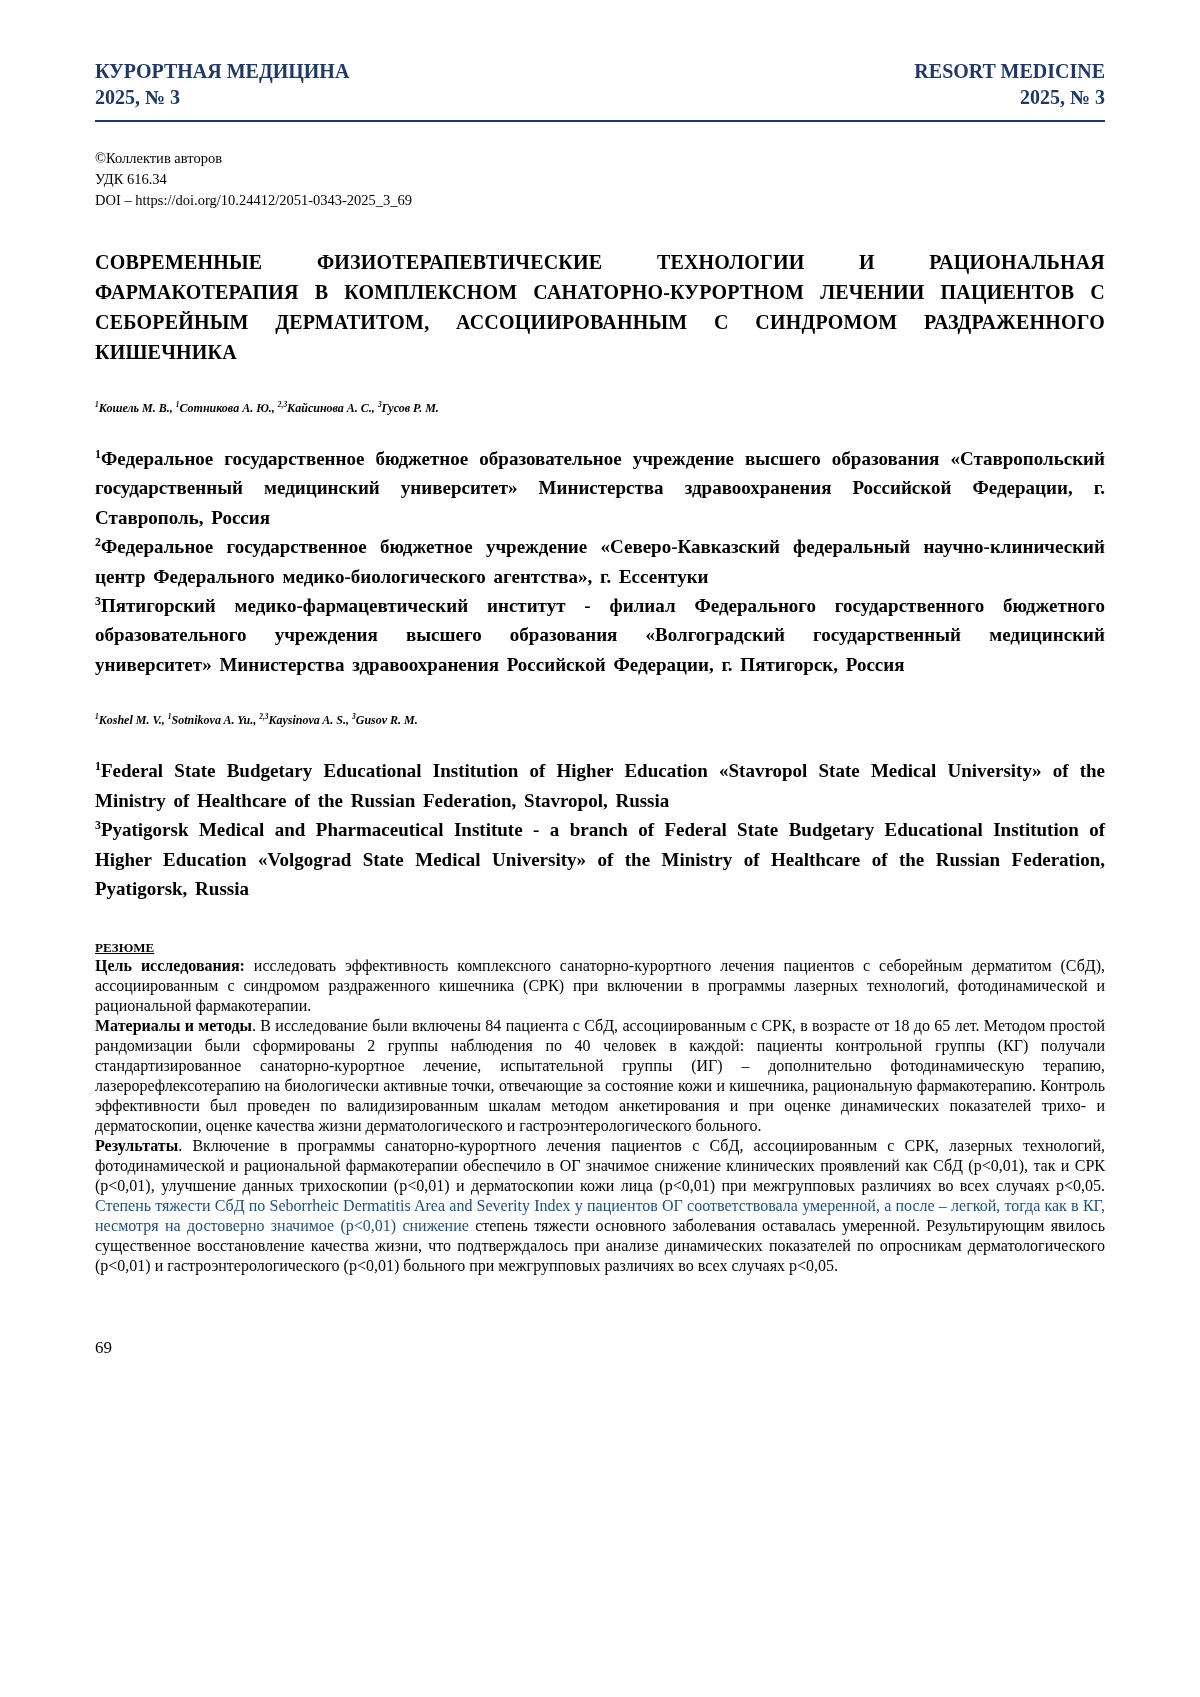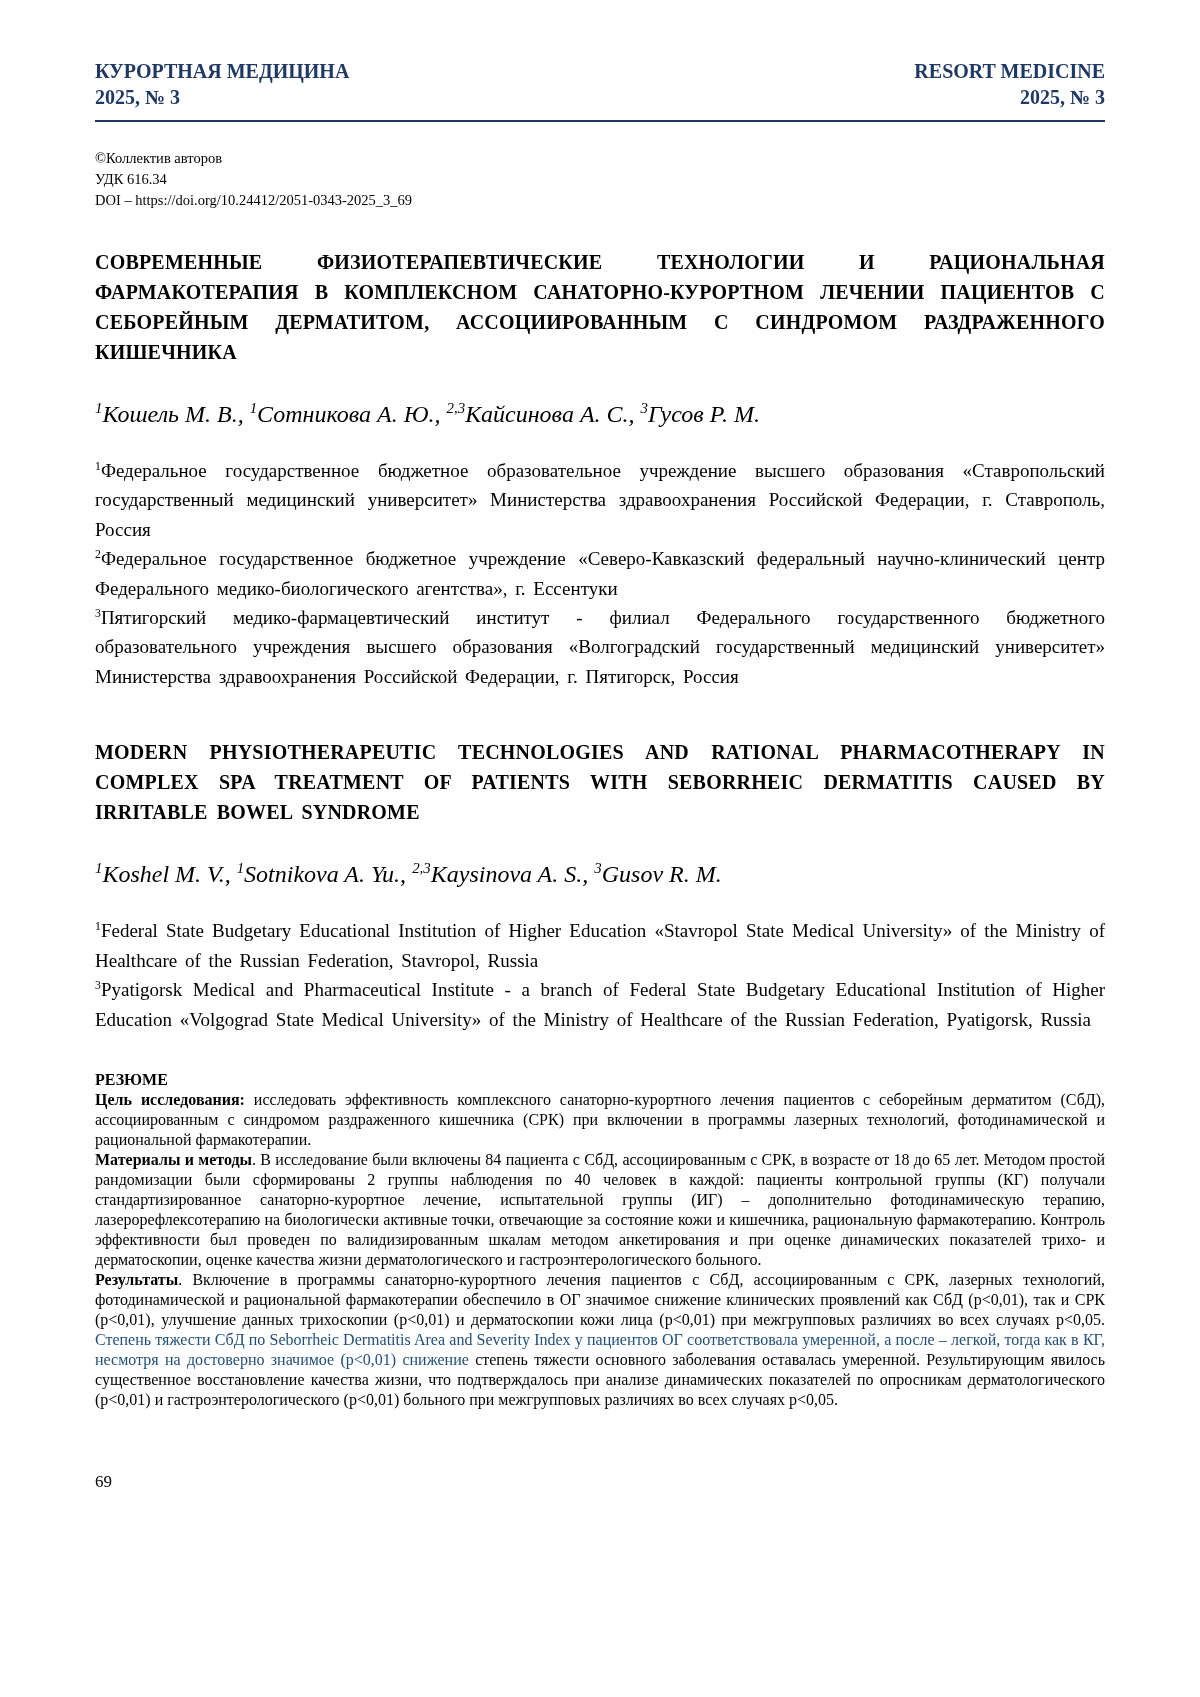--- a/index.html
+++ b/index.html
@@ -41,42 +41,43 @@
     margin-top:36px;
     font-size:20px;
     font-weight:bold;
     text-align:justify;
     line-height:1.5;
     letter-spacing:0.2px;
     word-spacing:4px;
   }
   .authors{
     margin-top:34px;
-    font-size:24px;
-    font-weight:normal;
+    font-size:12px;
+    font-weight:bold;
     font-style:italic;
   }
   .affiliations{
     margin-top:28px;
     font-size:19px;
     text-align:justify;
     line-height:1.55;
     word-spacing:3px;
   }
-  .affiliations p{margin:0;}
+  .affiliations p{margin:0;font-weight:bold;}
   .en-block .article-title{margin-top:46px;}
   .resume{
     margin-top:36px;
     font-size:16px;
     line-height:1.25;
     text-align:justify;
   }
   .resume-heading{
     font-weight:bold;
-    font-size:16px;
+    font-size:13px;
+    text-decoration:underline;
   }
   .resume p{margin:0;}
   .seg-b{font-weight:bold;}
   .seg-blue{color:var(--text-blue);}
   .seg-sup{
     vertical-align:super;
     font-size:0.62em;
     line-height:0;
   }
   .page-number{
@@ -109,21 +110,20 @@
   <h1 class="article-title">СОВРЕМЕННЫЕ ФИЗИОТЕРАПЕВТИЧЕСКИЕ ТЕХНОЛОГИИ И РАЦИОНАЛЬНАЯ ФАРМАКОТЕРАПИЯ В КОМПЛЕКСНОМ САНАТОРНО-КУРОРТНОМ ЛЕЧЕНИИ ПАЦИЕНТОВ С СЕБОРЕЙНЫМ ДЕРМАТИТОМ, АССОЦИИРОВАННЫМ С СИНДРОМОМ РАЗДРАЖЕННОГО КИШЕЧНИКА</h1>
   <p class="authors"><span class="seg-sup">1</span><span>Кошель М. В., </span><span class="seg-sup">1</span><span>Сотникова А. Ю., </span><span class="seg-sup">2,3</span><span>Кайсинова А. С., </span><span class="seg-sup">3</span><span>Гусов Р. М.</span></p>
   <div class="affiliations">
     <p><span class="seg-sup">1</span><span>Федеральное государственное бюджетное образовательное учреждение высшего образования «Ставропольский государственный медицинский университет» Министерства здравоохранения Российской Федерации, г. Ставрополь, Россия</span></p>
     <p><span class="seg-sup">2</span><span>Федеральное государственное бюджетное учреждение «Северо-Кавказский федеральный научно-клинический центр Федерального медико-биологического агентства», г. Ессентуки</span></p>
     <p><span class="seg-sup">3</span><span>Пятигорский медико-фармацевтический институт - филиал Федерального государственного бюджетного образовательного учреждения высшего образования «Волгоградский государственный медицинский университет» Министерства здравоохранения Российской Федерации, г. Пятигорск, Россия</span></p>
   </div>
 </section>
 
 <section class="en-block">
-  <h1 class="article-title">MODERN PHYSIOTHERAPEUTIC TECHNOLOGIES AND RATIONAL PHARMACOTHERAPY IN COMPLEX SPA TREATMENT OF PATIENTS WITH SEBORRHEIC DERMATITIS CAUSED BY IRRITABLE BOWEL SYNDROME</h1>
   <p class="authors"><span class="seg-sup">1</span><span>Koshel M. V., </span><span class="seg-sup">1</span><span>Sotnikova A. Yu., </span><span class="seg-sup">2,3</span><span>Kaysinova A. S., </span><span class="seg-sup">3</span><span>Gusov R. M.</span></p>
   <div class="affiliations">
     <p><span class="seg-sup">1</span><span>Federal State Budgetary Educational Institution of Higher Education «Stavropol State Medical University» of the Ministry of Healthcare of the Russian Federation, Stavropol, Russia</span></p>
     <p><span class="seg-sup">3</span><span>Pyatigorsk Medical and Pharmaceutical Institute - a branch of Federal State Budgetary Educational Institution of Higher Education «Volgograd State Medical University» of the Ministry of Healthcare of the Russian Federation, Pyatigorsk, Russia</span></p>
   </div>
 </section>
 
 <section class="resume">
   <div class="resume-heading">РЕЗЮМЕ</div>
   <p><span class="seg-b">Цель исследования:</span><span> исследовать эффективность комплексного санаторно-курортного лечения пациентов с себорейным дерматитом (СбД), ассоциированным с синдромом раздраженного кишечника (СРК) при включении в программы лазерных технологий, фотодинамической и рациональной фармакотерапии.</span></p>

